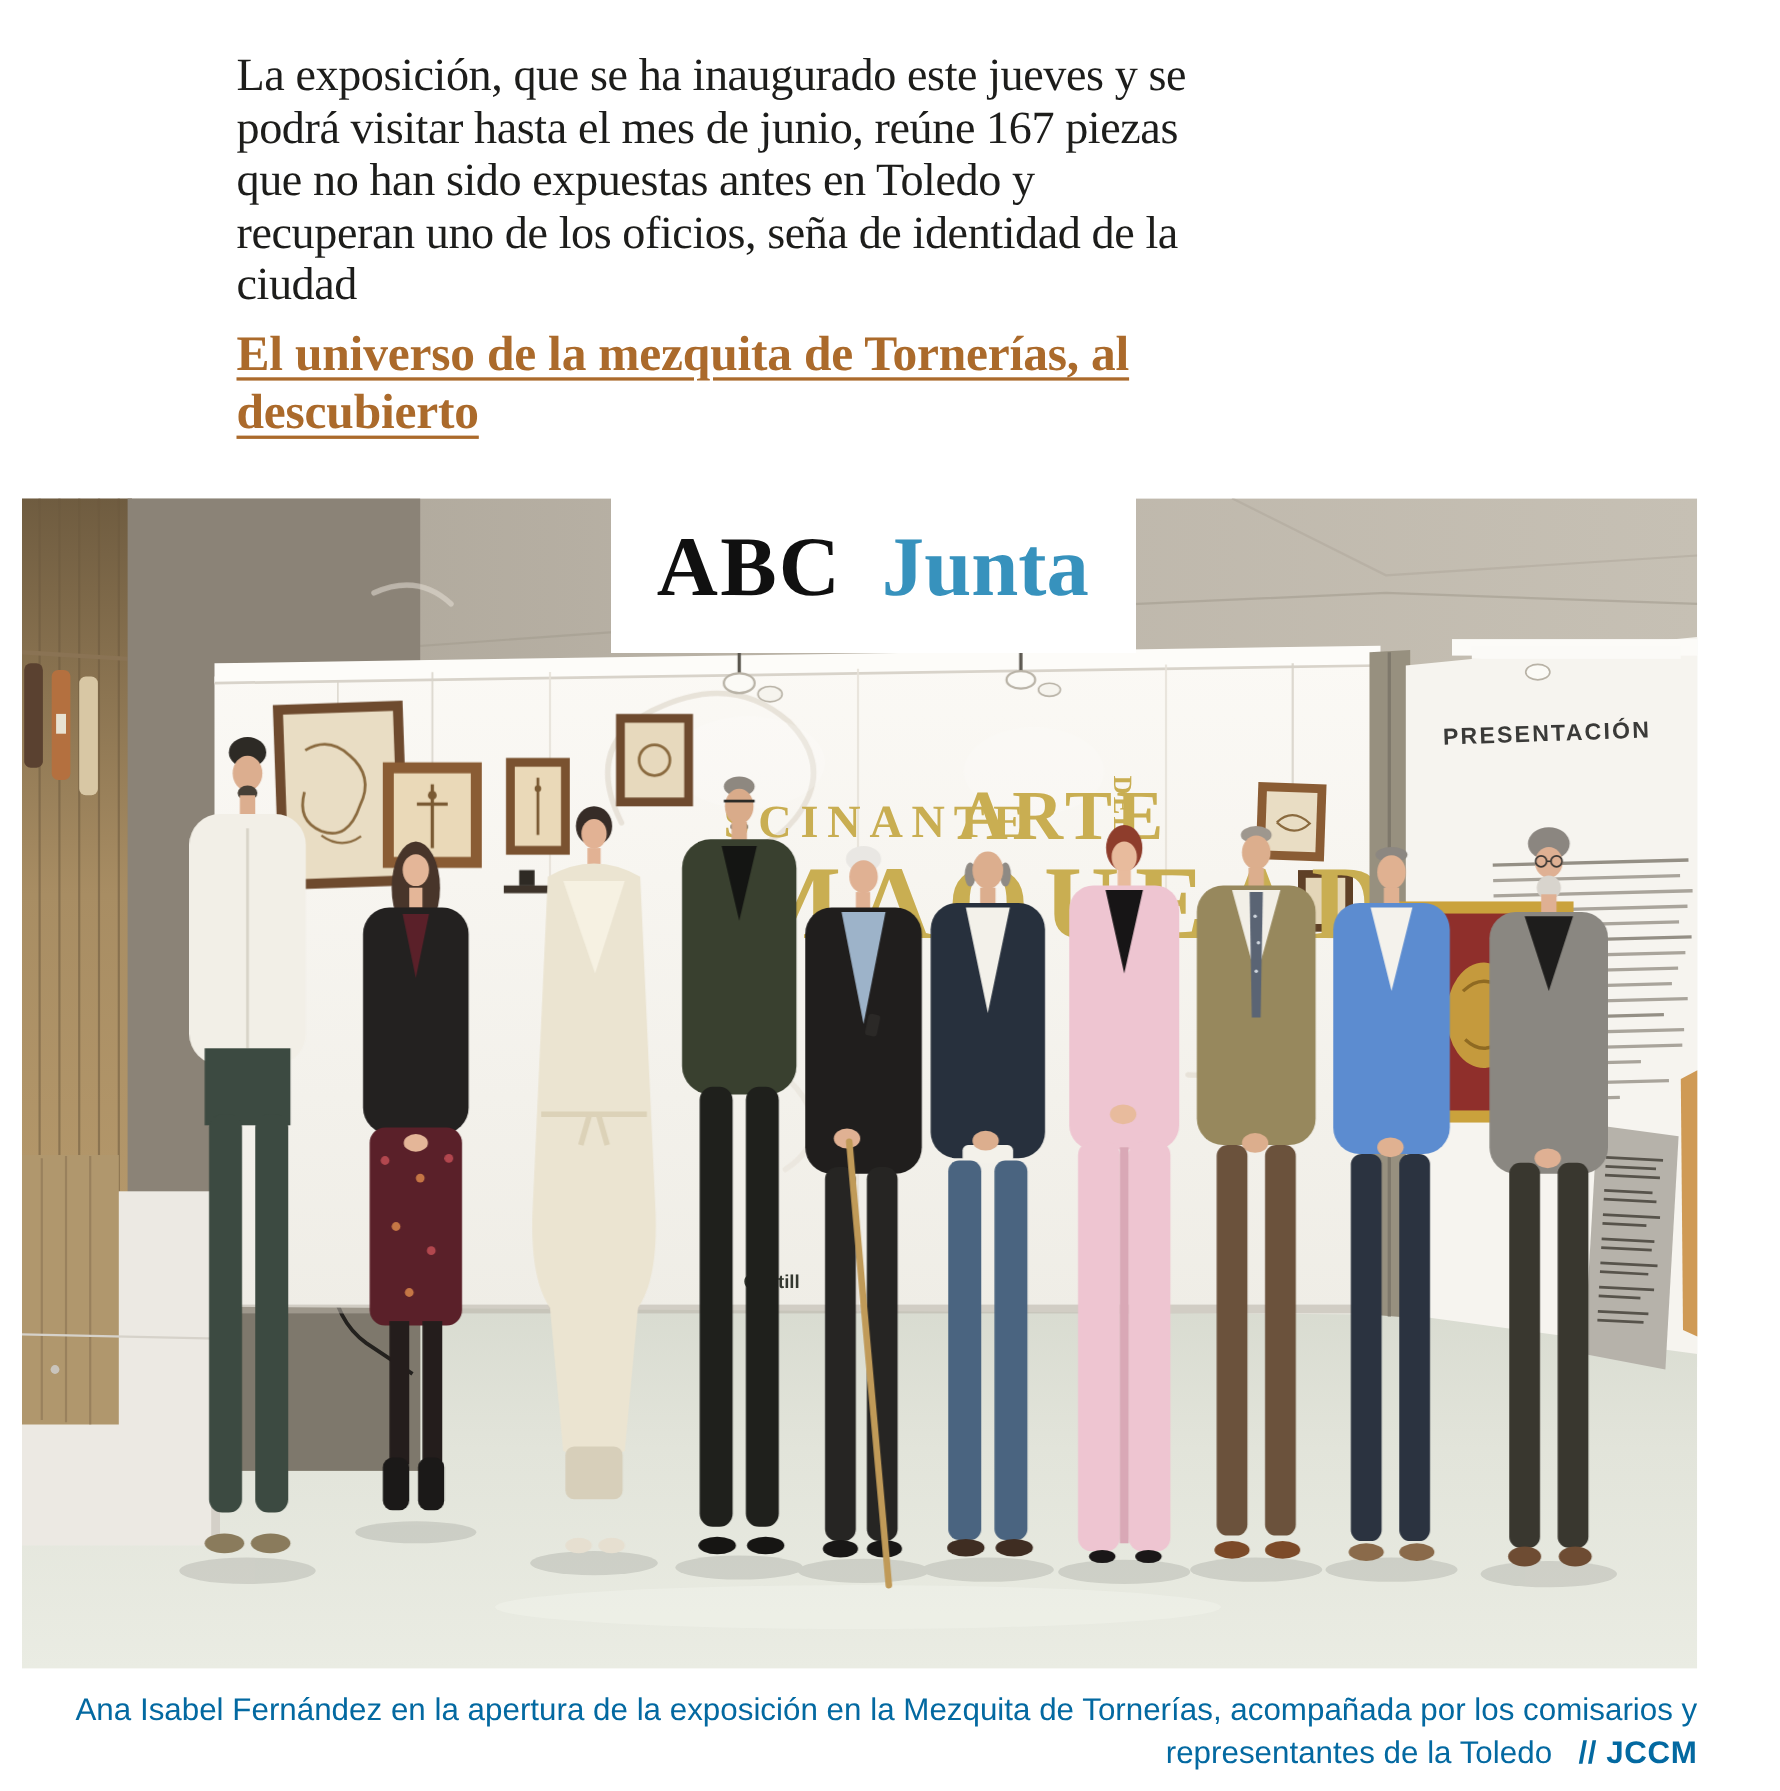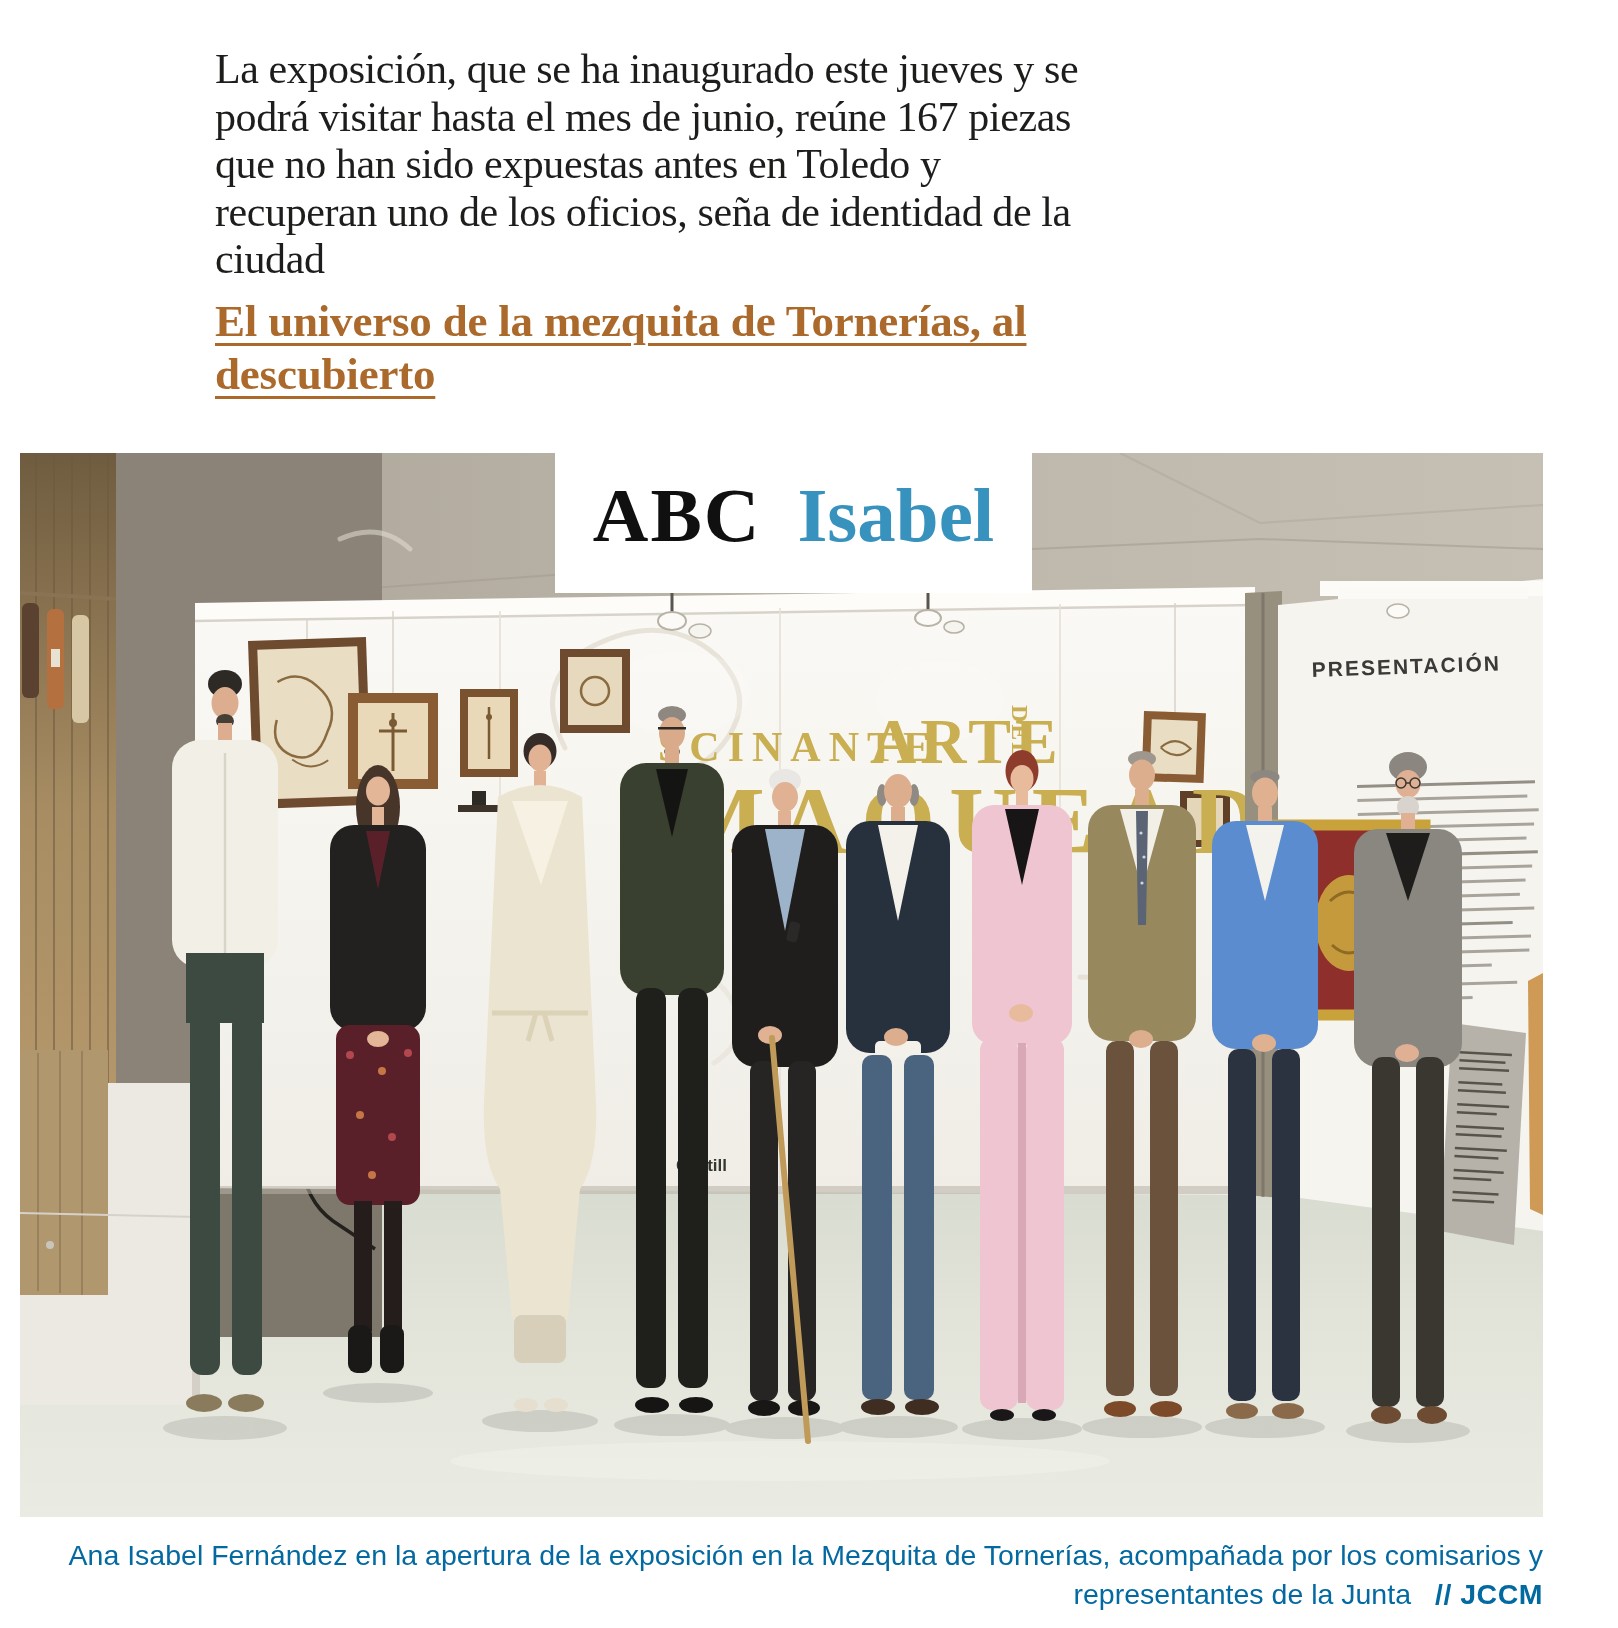--- a/index.html
+++ b/index.html
@@ -411,23 +411,23 @@
         <rect x="1352" y="604" width="28" height="350" rx="10" fill="#39372f"></rect>
         <rect x="1396" y="604" width="28" height="350" rx="10" fill="#39372f"></rect>
         <ellipse cx="1366" cy="962" rx="15" ry="9" fill="#6e4c33"></ellipse>
         <ellipse cx="1412" cy="962" rx="15" ry="9" fill="#6e4c33"></ellipse>
       </g>
     </svg>
   </figure>
 
   <div class="logo-box">
     <span style="letter-spacing: 2px; color: rgb(16, 16, 16);">ABC</span>
-    <span style="color: rgb(55, 146, 189);">Isabel</span>
+    <span style="color: rgb(55, 146, 189);">Junta</span>
   </div>
 
   <div class="caption">
     <div>Ana Isabel Fernández en la apertura de la exposición en la Mezquita de Tornerías, acompañada por los comisarios y</div>
     <div>
-      <span>representantes de la Junta</span><span class="credit">// JCCM</span>
+      <span>representantes de la Toledo</span><span class="credit">// JCCM</span>
     </div>
   </div>
 
 </div>
 
 </body></html>

